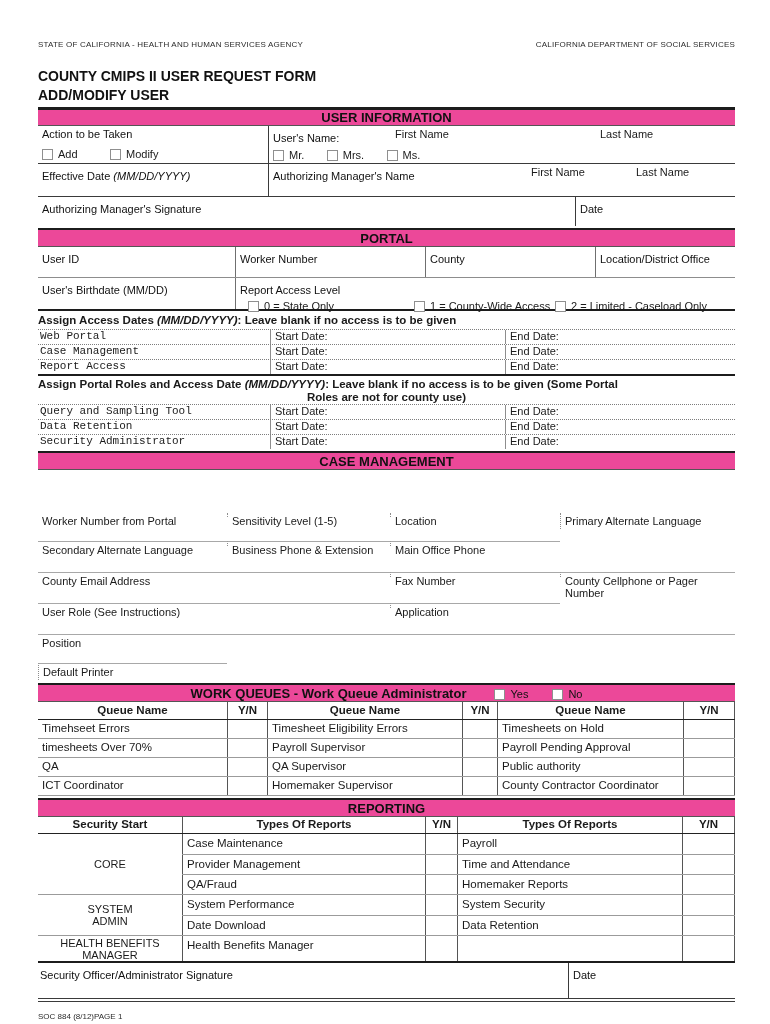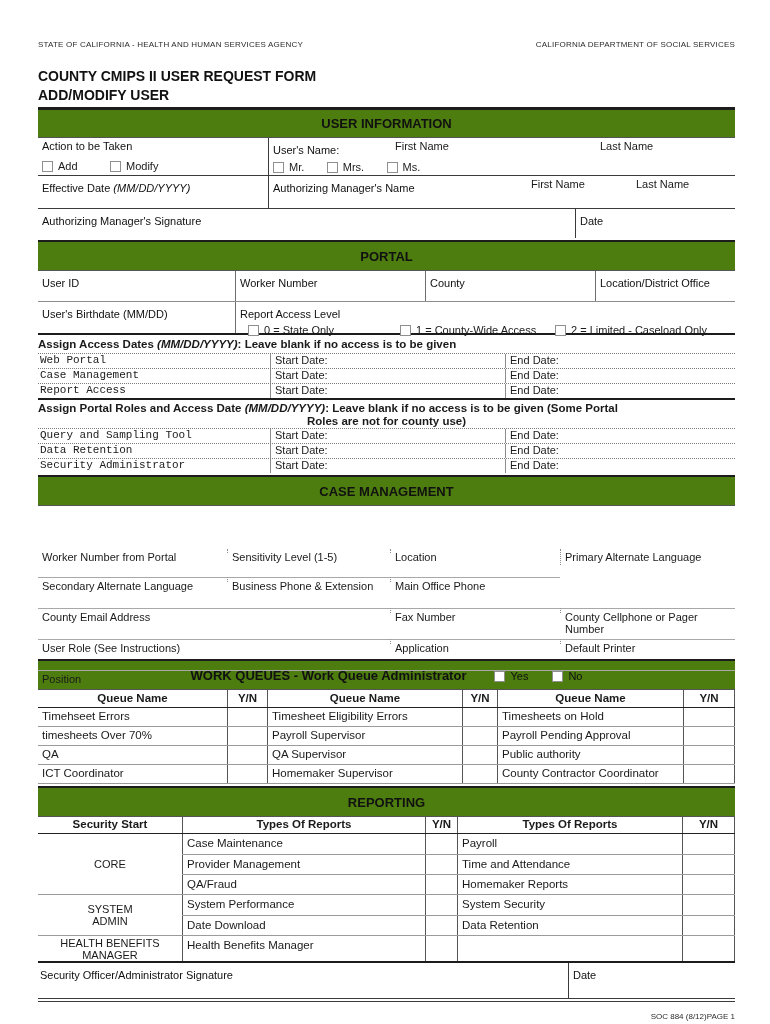--- a/index.html
+++ b/index.html
@@ -7,22 +7,22 @@
   body { font-family:"Liberation Sans", sans-serif; color:#1a1a1a; }
   .page { position:relative; width:770px; height:1024px; background:#fff; padding:40px 35px 0 38px; overflow:hidden; }
   .content { width:697px; }
 
   
   .agency-row { display:flex; justify-content:space-between; font-size:8px; color:#2b2b2b; letter-spacing:.2px; }
   
   .form-title { margin-top:18px; font-size:14px; font-weight:bold; line-height:19px; color:#111; }
 
   
-  .secbar { margin-top:2px; background:#4d7c0f; border-top:3px solid #1c1c1c; border-bottom:1px solid #555;
-            height:31px; display:flex; align-items:center; justify-content:center;
+  .secbar { margin-top:2px; background:#ec4899; border-top:3px solid #1c1c1c; border-bottom:1px solid #555;
+            height:19px; display:flex; align-items:center; justify-content:center;
             font-size:13px; font-weight:bold; color:#111; }
   .secbar.thin-top { border-top:2px solid #1c1c1c; }
 
   .lbl { font-size:11px; color:#111; }
   .cb { width:11px; height:11px; border:1px solid #8f8f8f; background:#fff; display:inline-block; vertical-align:-2px; }
   .cblbl { font-size:11px; margin-left:5px; }
   .posline { position:relative; height:13px; }
   .abs { position:absolute; top:0; font-size:11px; }
   .it { font-style:italic; }
 
@@ -90,21 +90,21 @@
   .rep-row { display:grid; grid-template-columns:243px 32px 225px 53px; height:20px; border-top:1px solid #9b9b9b; }
   .rep-row.first { border-top:none; }
   .rep-row.tall { height:25px; }
   .rep-row > div { font-size:11.5px; padding:3px 0 0 4px; border-left:1px solid #555; }
   .rep-row > div:last-child { border-right:1px solid #555; }
 
   .sig-row { display:flex; height:37px; border-top:2px solid #1c1c1c; }
   .sig-l { width:530px; padding:2px 2px; }
   .sig-r { width:167px; padding:2px 4px; border-left:1px solid #3a3a3a; }
   .dbl-line { border-top:1px solid #3a3a3a; border-bottom:1px solid #3a3a3a; height:4px; }
-  .footer-row { display:flex; justify-content:flex-end; margin-top:10px; font-size:8px; color:#2b2b2b; }
+  .footer-row { display:flex; justify-content:flex-start; margin-top:10px; font-size:8px; color:#2b2b2b; }
 </style>
 </head>
 <body>
 
 <div class="page">
 <div class="content">
 
   <div class="agency-row">
     <span>STATE OF CALIFORNIA - HEALTH AND HUMAN SERVICES AGENCY</span>
     <span>CALIFORNIA DEPARTMENT OF SOCIAL SERVICES</span>
@@ -173,21 +173,21 @@
     <div class="po-c po-c3"><span class="lbl">County</span></div>
     <div class="po-c po-c4"><span class="lbl">Location/District Office</span></div>
   </div>
 
   <div class="po-row2">
     <div class="po-c po-c1"><span class="lbl">User's Birthdate (MM/DD)</span></div>
     <div class="po-c po-wide">
       <span class="lbl">Report Access Level</span>
       <div class="ral-line">
         <span class="abs" style="left:8px"><span class="cb"></span><span class="cblbl">0 = State Only</span></span>
-        <span class="abs" style="left:160px"><span class="cb"></span><span class="cblbl">1 = County-Wide Access</span></span>
+        <span class="abs" style="left:174px"><span class="cb"></span><span class="cblbl">1 = County-Wide Access</span></span>
         <span class="abs" style="left:315px"><span class="cb"></span><span class="cblbl">2 = Limited - Caseload Only</span></span>
       </div>
     </div>
   </div>
 
   <div class="ad-head">
     <span>Assign Access Dates </span><span class="it">(MM/DD/YYYY)</span><span>:  Leave blank if no access is to be given</span>
   </div>
 
   <div class="ad-row">
@@ -242,23 +242,23 @@
     <div class="cm-cell nl"><span>Secondary Alternate Language</span></div>
     <div class="cm-cell"><span>Business Phone &amp; Extension</span></div>
     <div class="cm-cell"><span>Main Office Phone</span></div>
 
     <div class="cm-cell nl cm-span2"><span>County Email Address</span></div>
     <div class="cm-cell"><span>Fax Number</span></div>
     <div class="cm-cell"><span>County Cellphone or Pager Number</span></div>
 
     <div class="cm-cell nl cm-span2"><span>User Role (See Instructions)</span></div>
     <div class="cm-cell"><span>Application</span></div>
+    <div class="cm-cell nl cm-colspan"><span>Position</span></div>
+
     <div class="cm-cell"><span>Default Printer</span></div>
-
-    <div class="cm-cell nl cm-colspan"><span>Position</span></div>
   </div>
 
   <div class="secbar thin-top wq-bar">
     <div class="wq-bar-inner">
       <span>WORK QUEUES - Work Queue Administrator</span>
       <span style="margin-left:28px"><span class="cb"></span><span class="cblbl" style="font-weight:normal">Yes</span></span>
       <span style="margin-left:24px"><span class="cb"></span><span class="cblbl" style="font-weight:normal">No</span></span>
     </div>
   </div>
 

